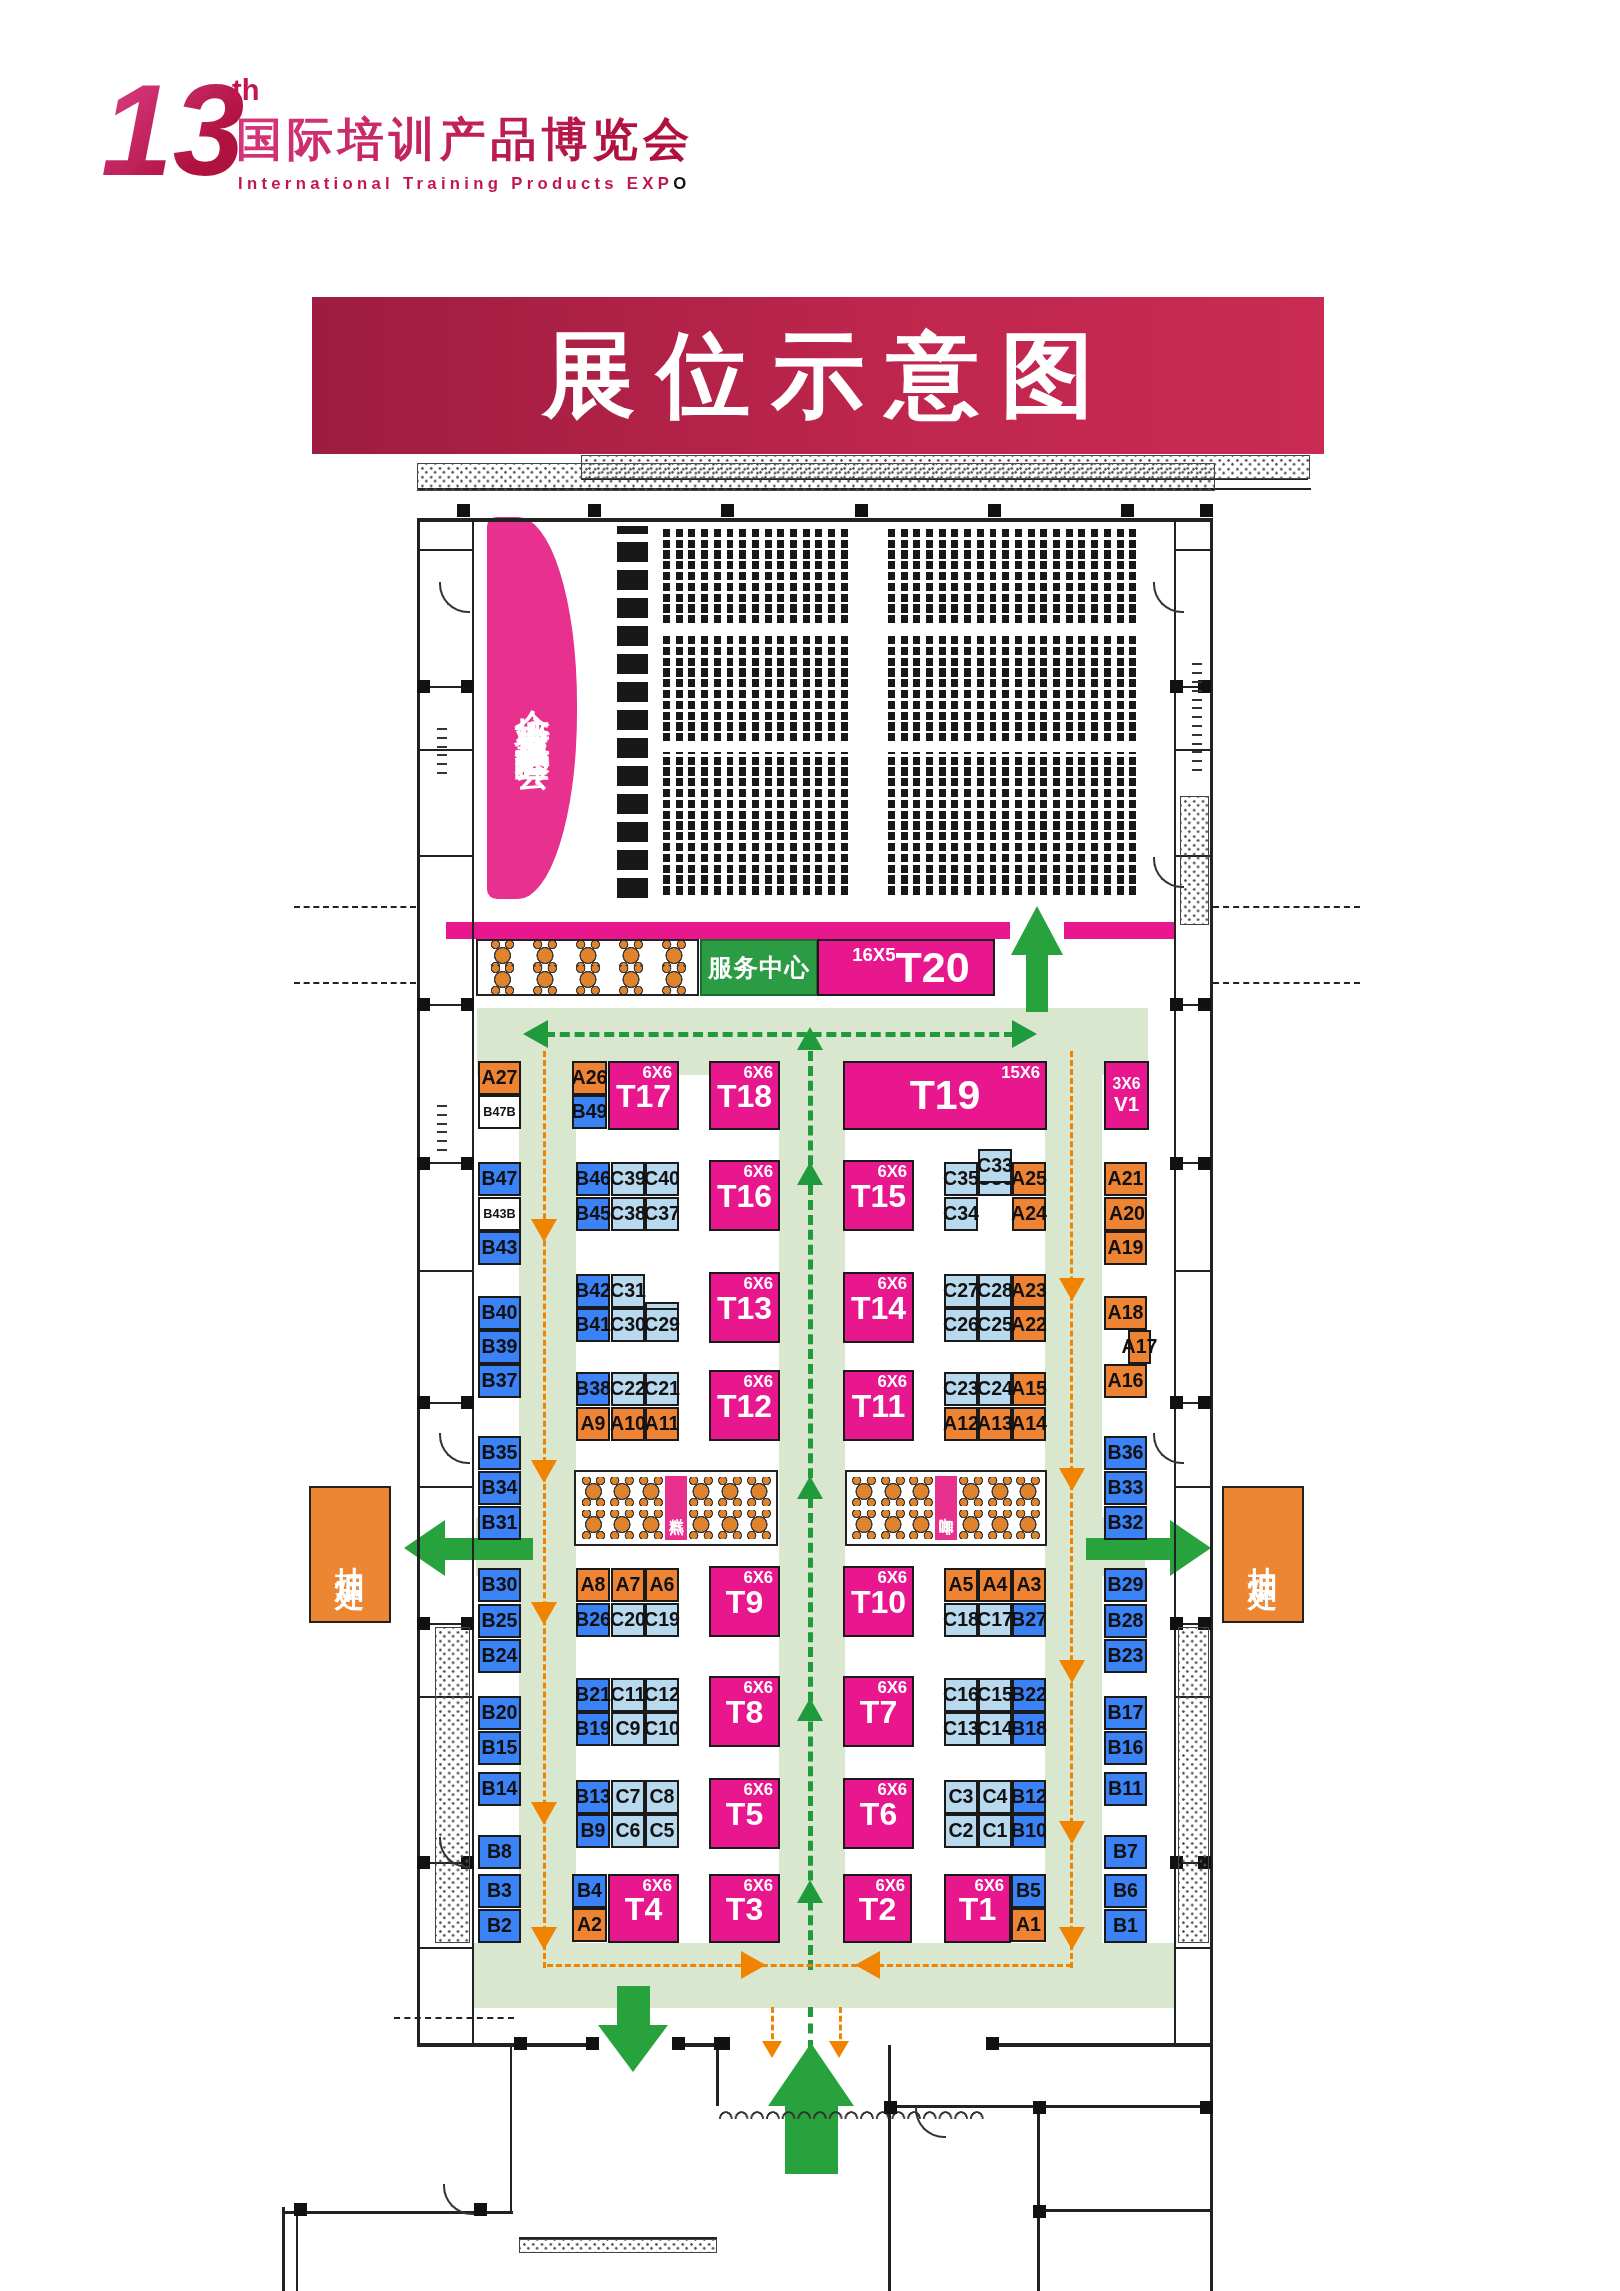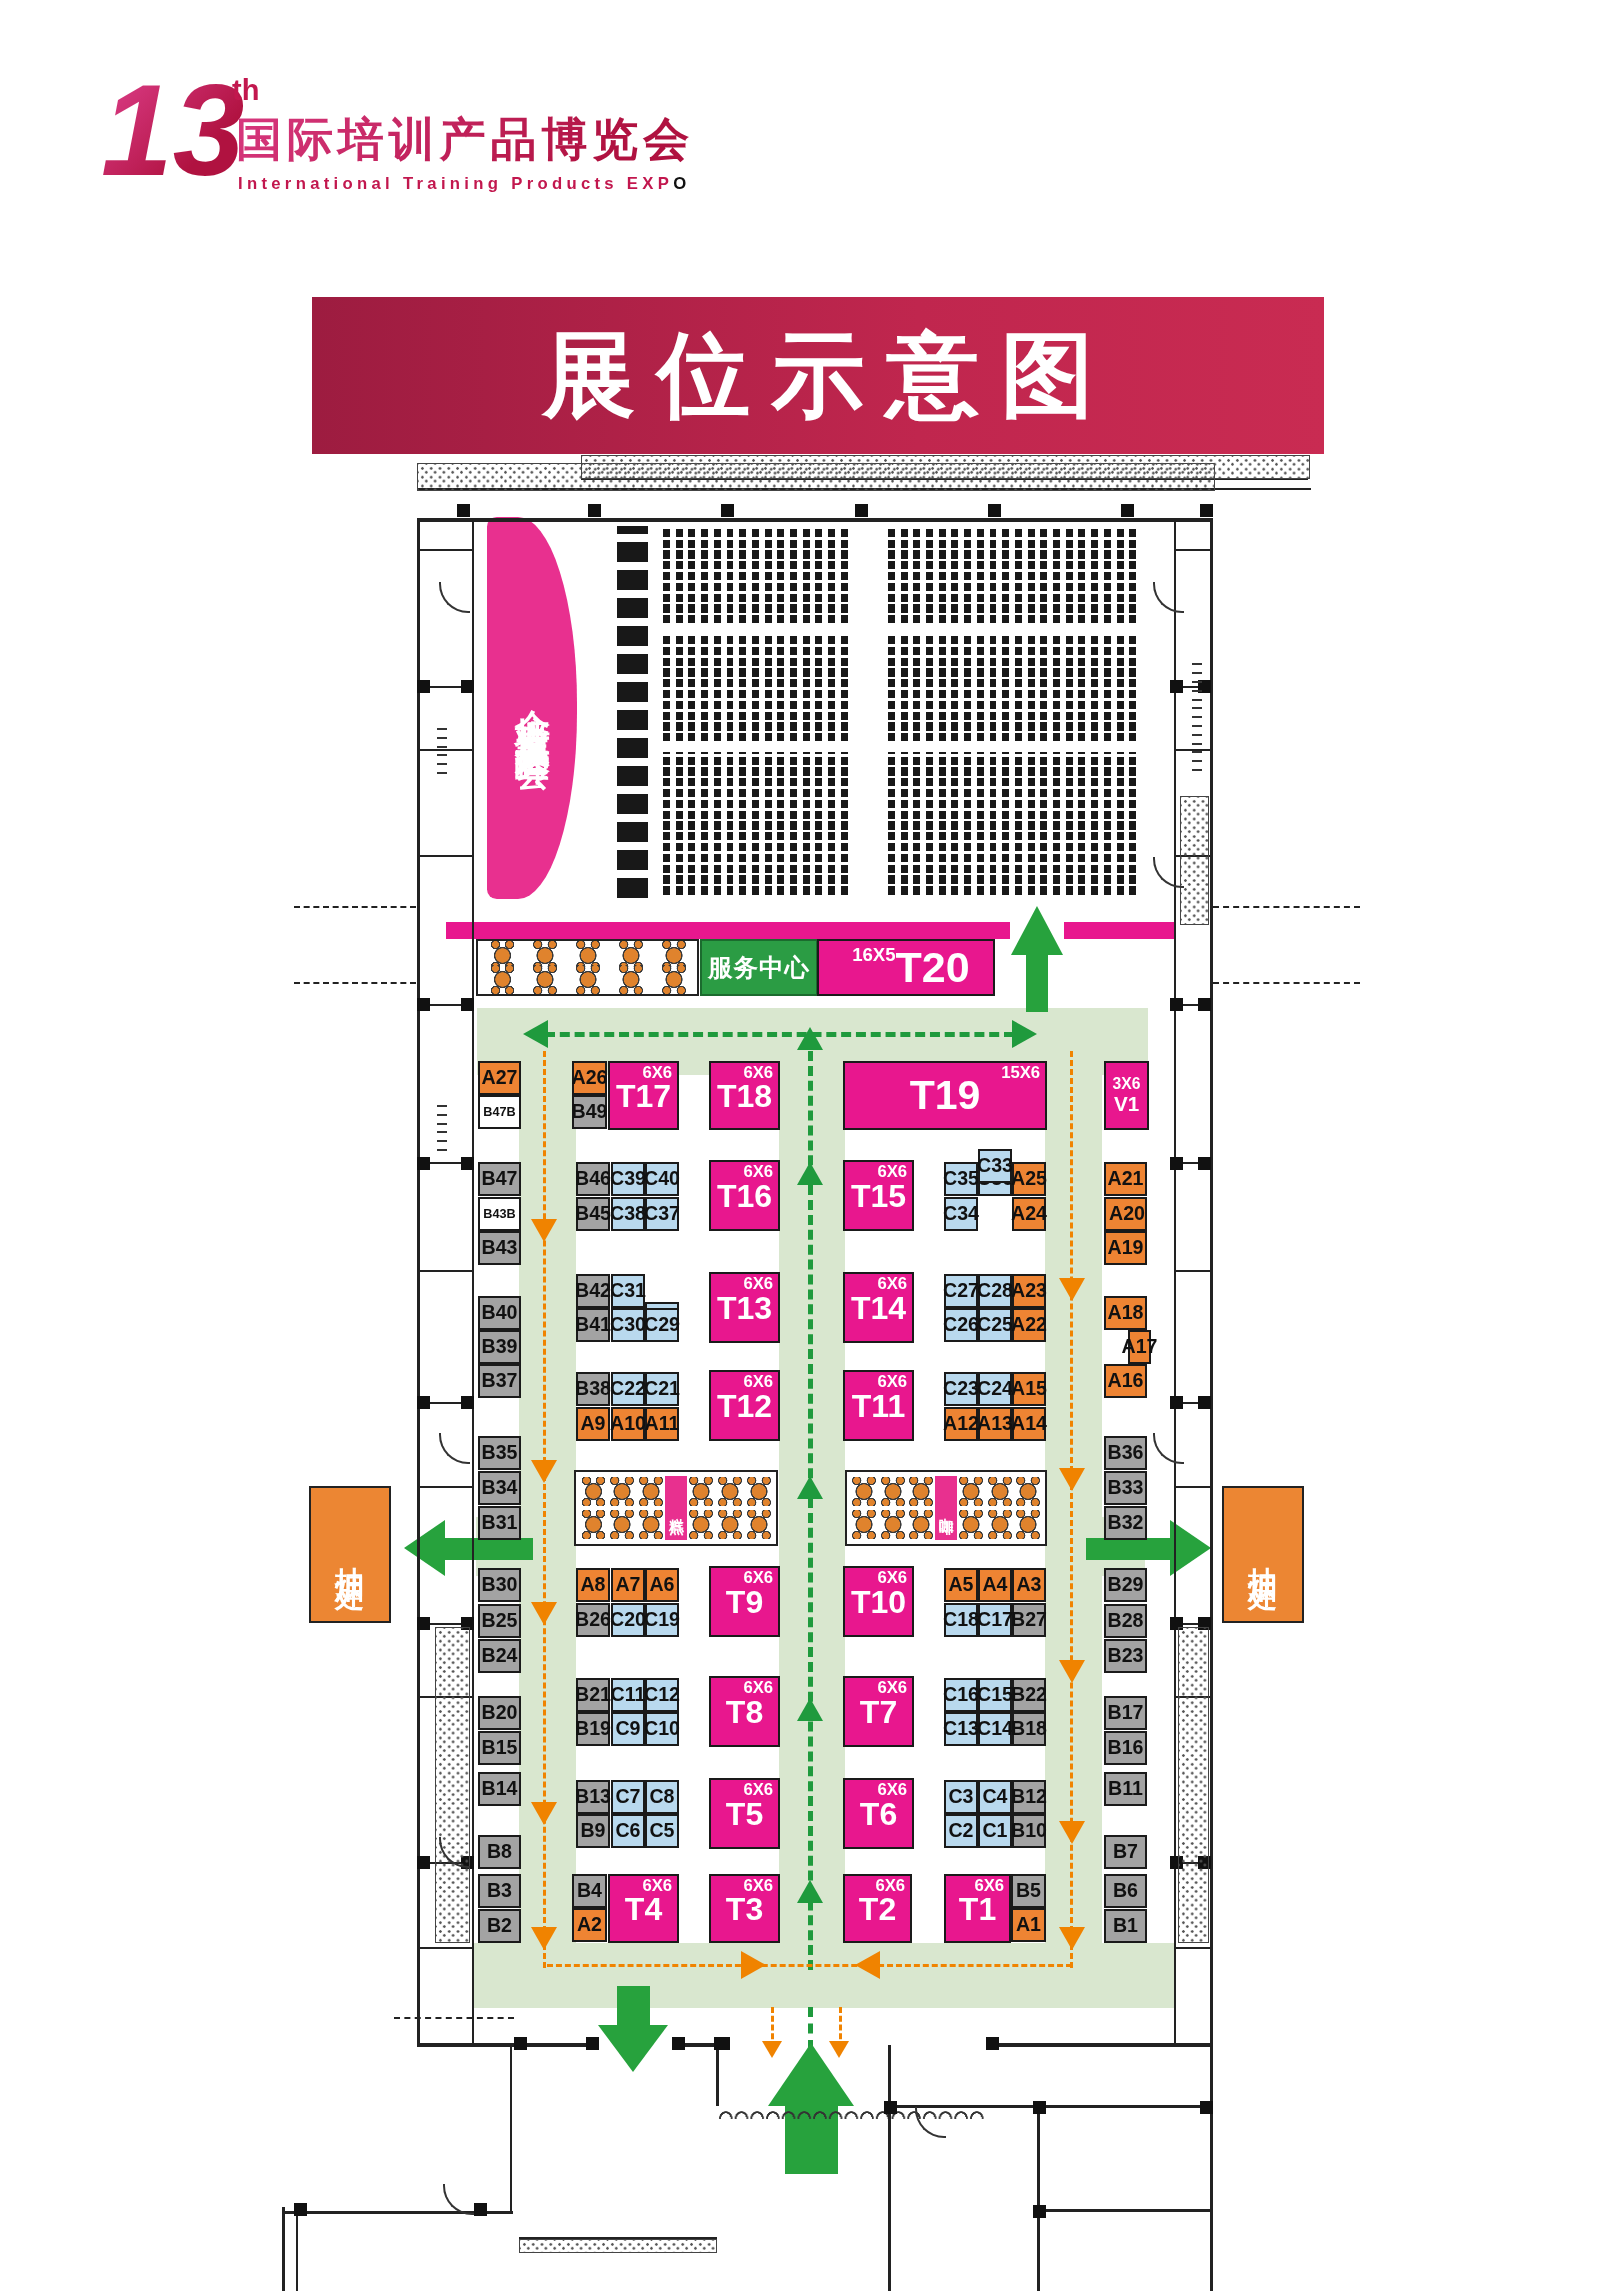--- a/index.html
+++ b/index.html
@@ -67,21 +67,21 @@
        box-sizing:border-box;display:flex;align-items:center;justify-content:center}
   #svc span{color:#fff;font-size:24.5px;font-weight:900;letter-spacing:1px}
   
   .booth{position:absolute;box-sizing:border-box;border:2.5px solid #1a1a1a;display:flex;
          align-items:center;justify-content:center;font-weight:700;line-height:1}
   .booth .size{position:absolute;top:2px;right:4.9px;font-size:16.7px;font-weight:700}
   .booth.t{background:#e8178e;color:#fff}
   .booth.t .id{font-size:32px;font-weight:700}
   .booth.t.big .id{font-size:41px}
   .booth.a{background:#ee8433;color:#111;font-size:19.6px}
-  .booth.b{background:#a3a3a3;color:#111;font-size:19.6px}
+  .booth.b{background:#3b82f6;color:#111;font-size:19.6px}
   .booth.bs{background:#fff;color:#111;font-size:12.7px}
   .booth.c{background:#b9d9ee;color:#111;font-size:19.6px}
   .booth.v{background:#e8178e;color:#fff;flex-direction:column}
   .booth.v .size{position:static;font-size:15.7px;margin-bottom:2px}
   .booth.v .id{font-size:20.6px}
   .booth.t20{background:#e8178e;color:#fff}
   .booth.t20 .id{font-size:43px;font-weight:700}
   .booth.t20 .size{position:static;margin-left:9.8px;font-size:18.6px;transform:translateY(-11.8px)}
   
   .tblbox{position:absolute;background:#fff;border:2px solid #222;box-sizing:border-box}

